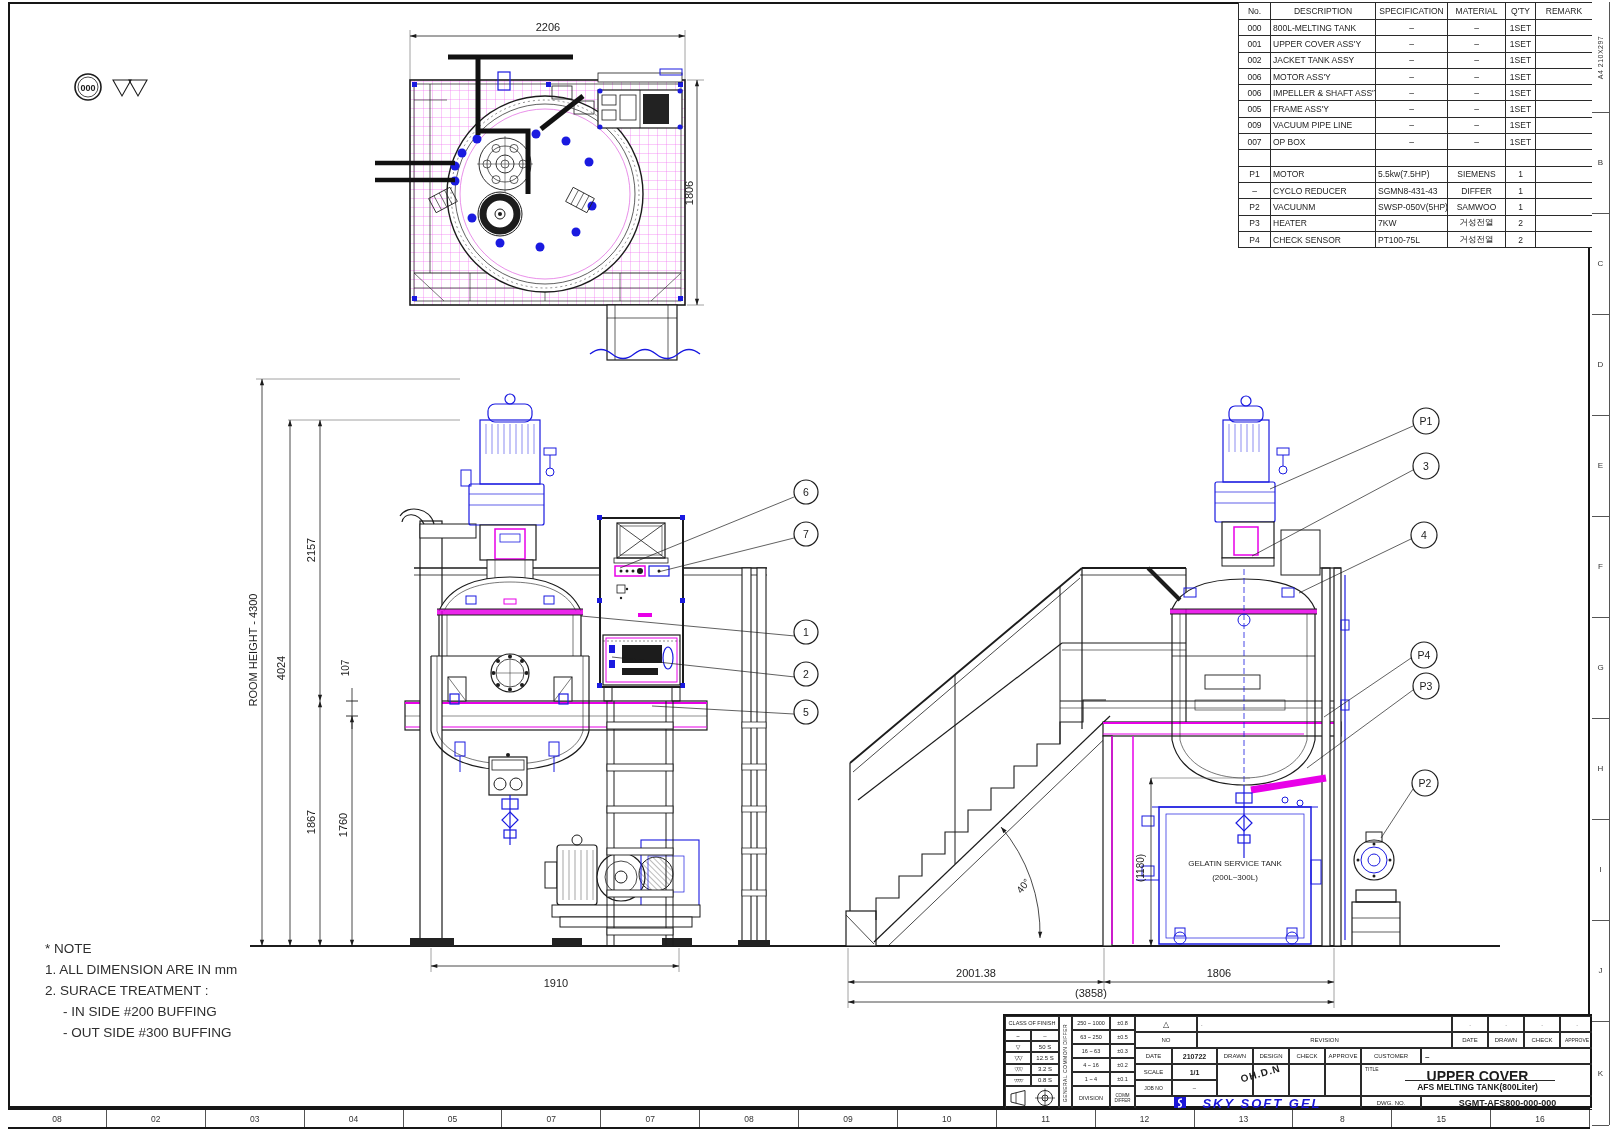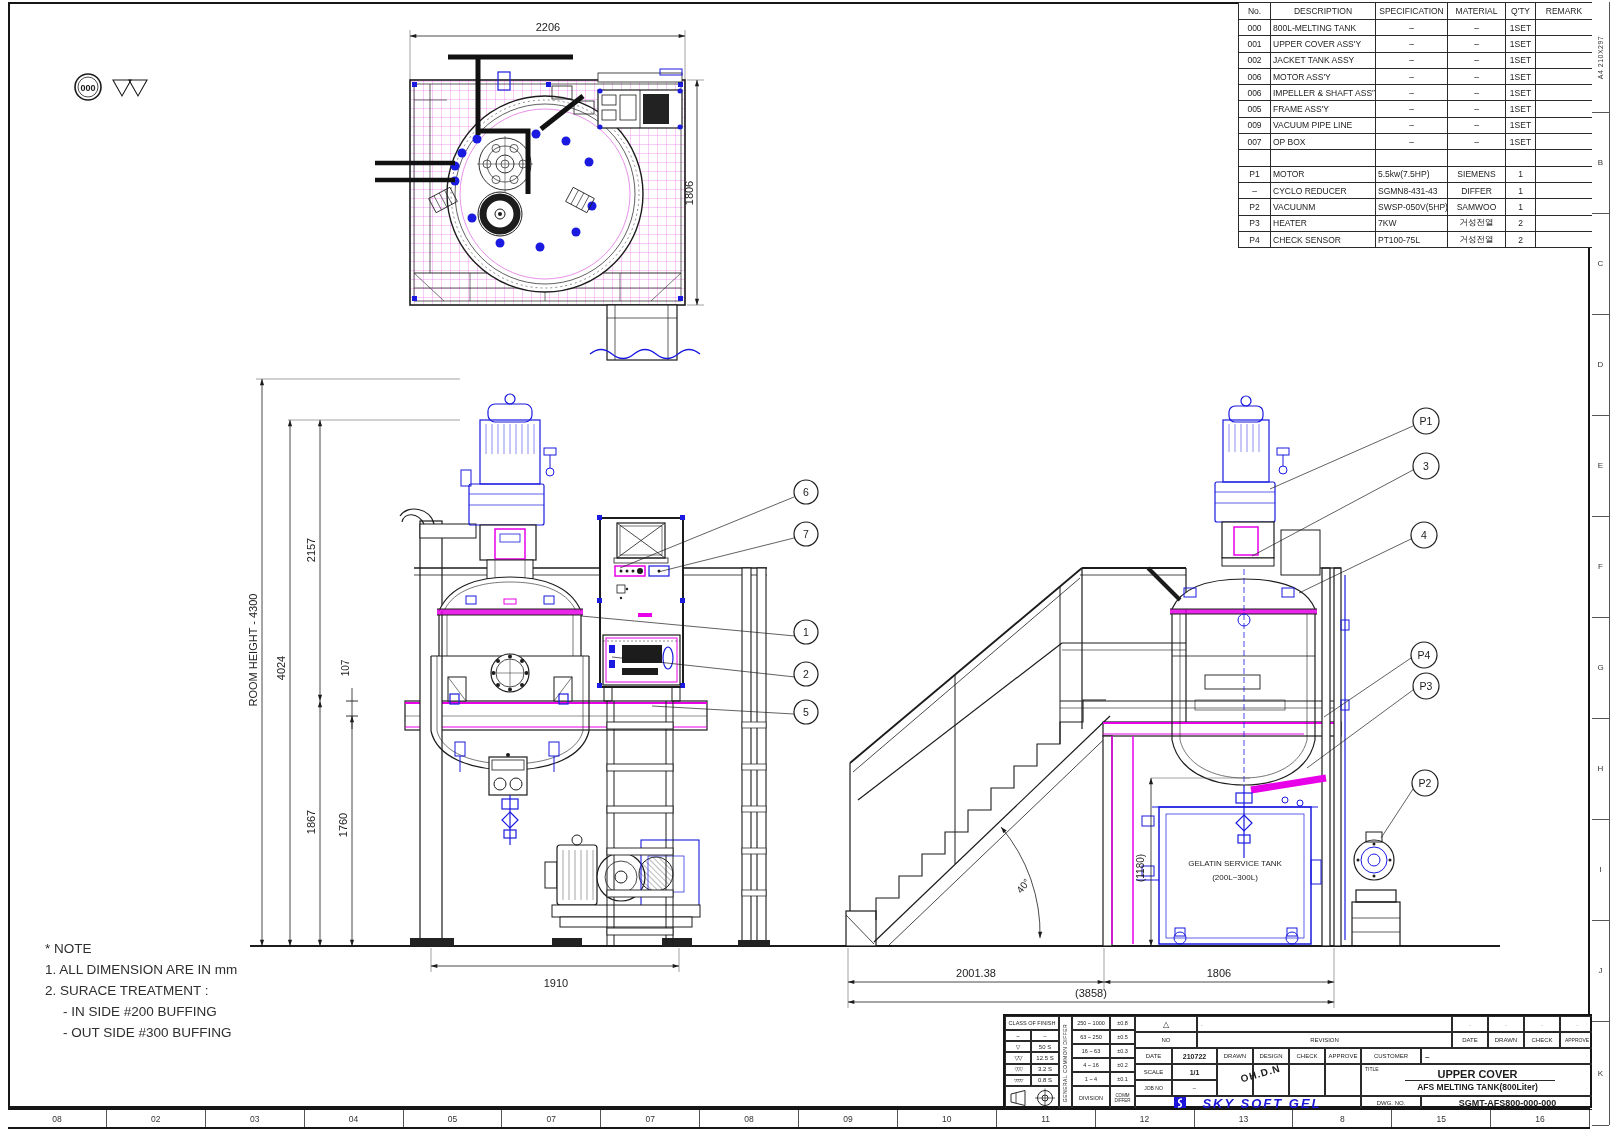--- a/index.html
+++ b/index.html
@@ -804,21 +804,21 @@
       <rect x="0" y="0" width="12" height="12" fill="#1a15d8"></rect>
       <path d="M8 2 C4 2,4 5,6 6 C8 7,8 10,4 10" fill="none" stroke="#fff" stroke-width="1.6"></path>
     </svg>
     <span class="logo-txt">SKY SOFT GEL</span>
   </div>
 
   <div class="tc" style="left:356px;top:32px;width:60px;height:16px">CUSTOMER</div>
   <div class="tc tl" style="left:416px;top:32px;width:173px;height:16px;font-size:8px;font-weight:bold">–</div>
   <div class="tc" style="left:356px;top:48px;width:233px;height:32px"></div>
   <div style="position:absolute;left:360px;top:50px;font-size:5px">TITLE</div>
-  <div style="position:absolute;left:356px;top:52px;width:233px;text-align:center;font-size:11px;font-weight:bold">UPPER COVER</div>
+  <div style="position:absolute;left:356px;top:52px;width:233px;text-align:center;font-size:14px;font-weight:bold">UPPER COVER</div>
   <div style="position:absolute;left:400px;top:64px;width:150px;border-top:1px solid #2a2a2a"></div>
   <div style="position:absolute;left:356px;top:66px;width:233px;text-align:center;font-size:8.5px;font-weight:bold">AFS MELTING TANK(800Liter)</div>
   <div class="tc" style="left:356px;top:80px;width:60px;height:14px">DWG. NO.</div>
   <div class="tc" style="left:416px;top:80px;width:173px;height:14px;font-size:9px;font-weight:bold">SGMT-AFS800-000-000</div>
 </div>
 
 <div class="zoneb">
   <div>08</div>
   <div>02</div>
   <div>03</div>

